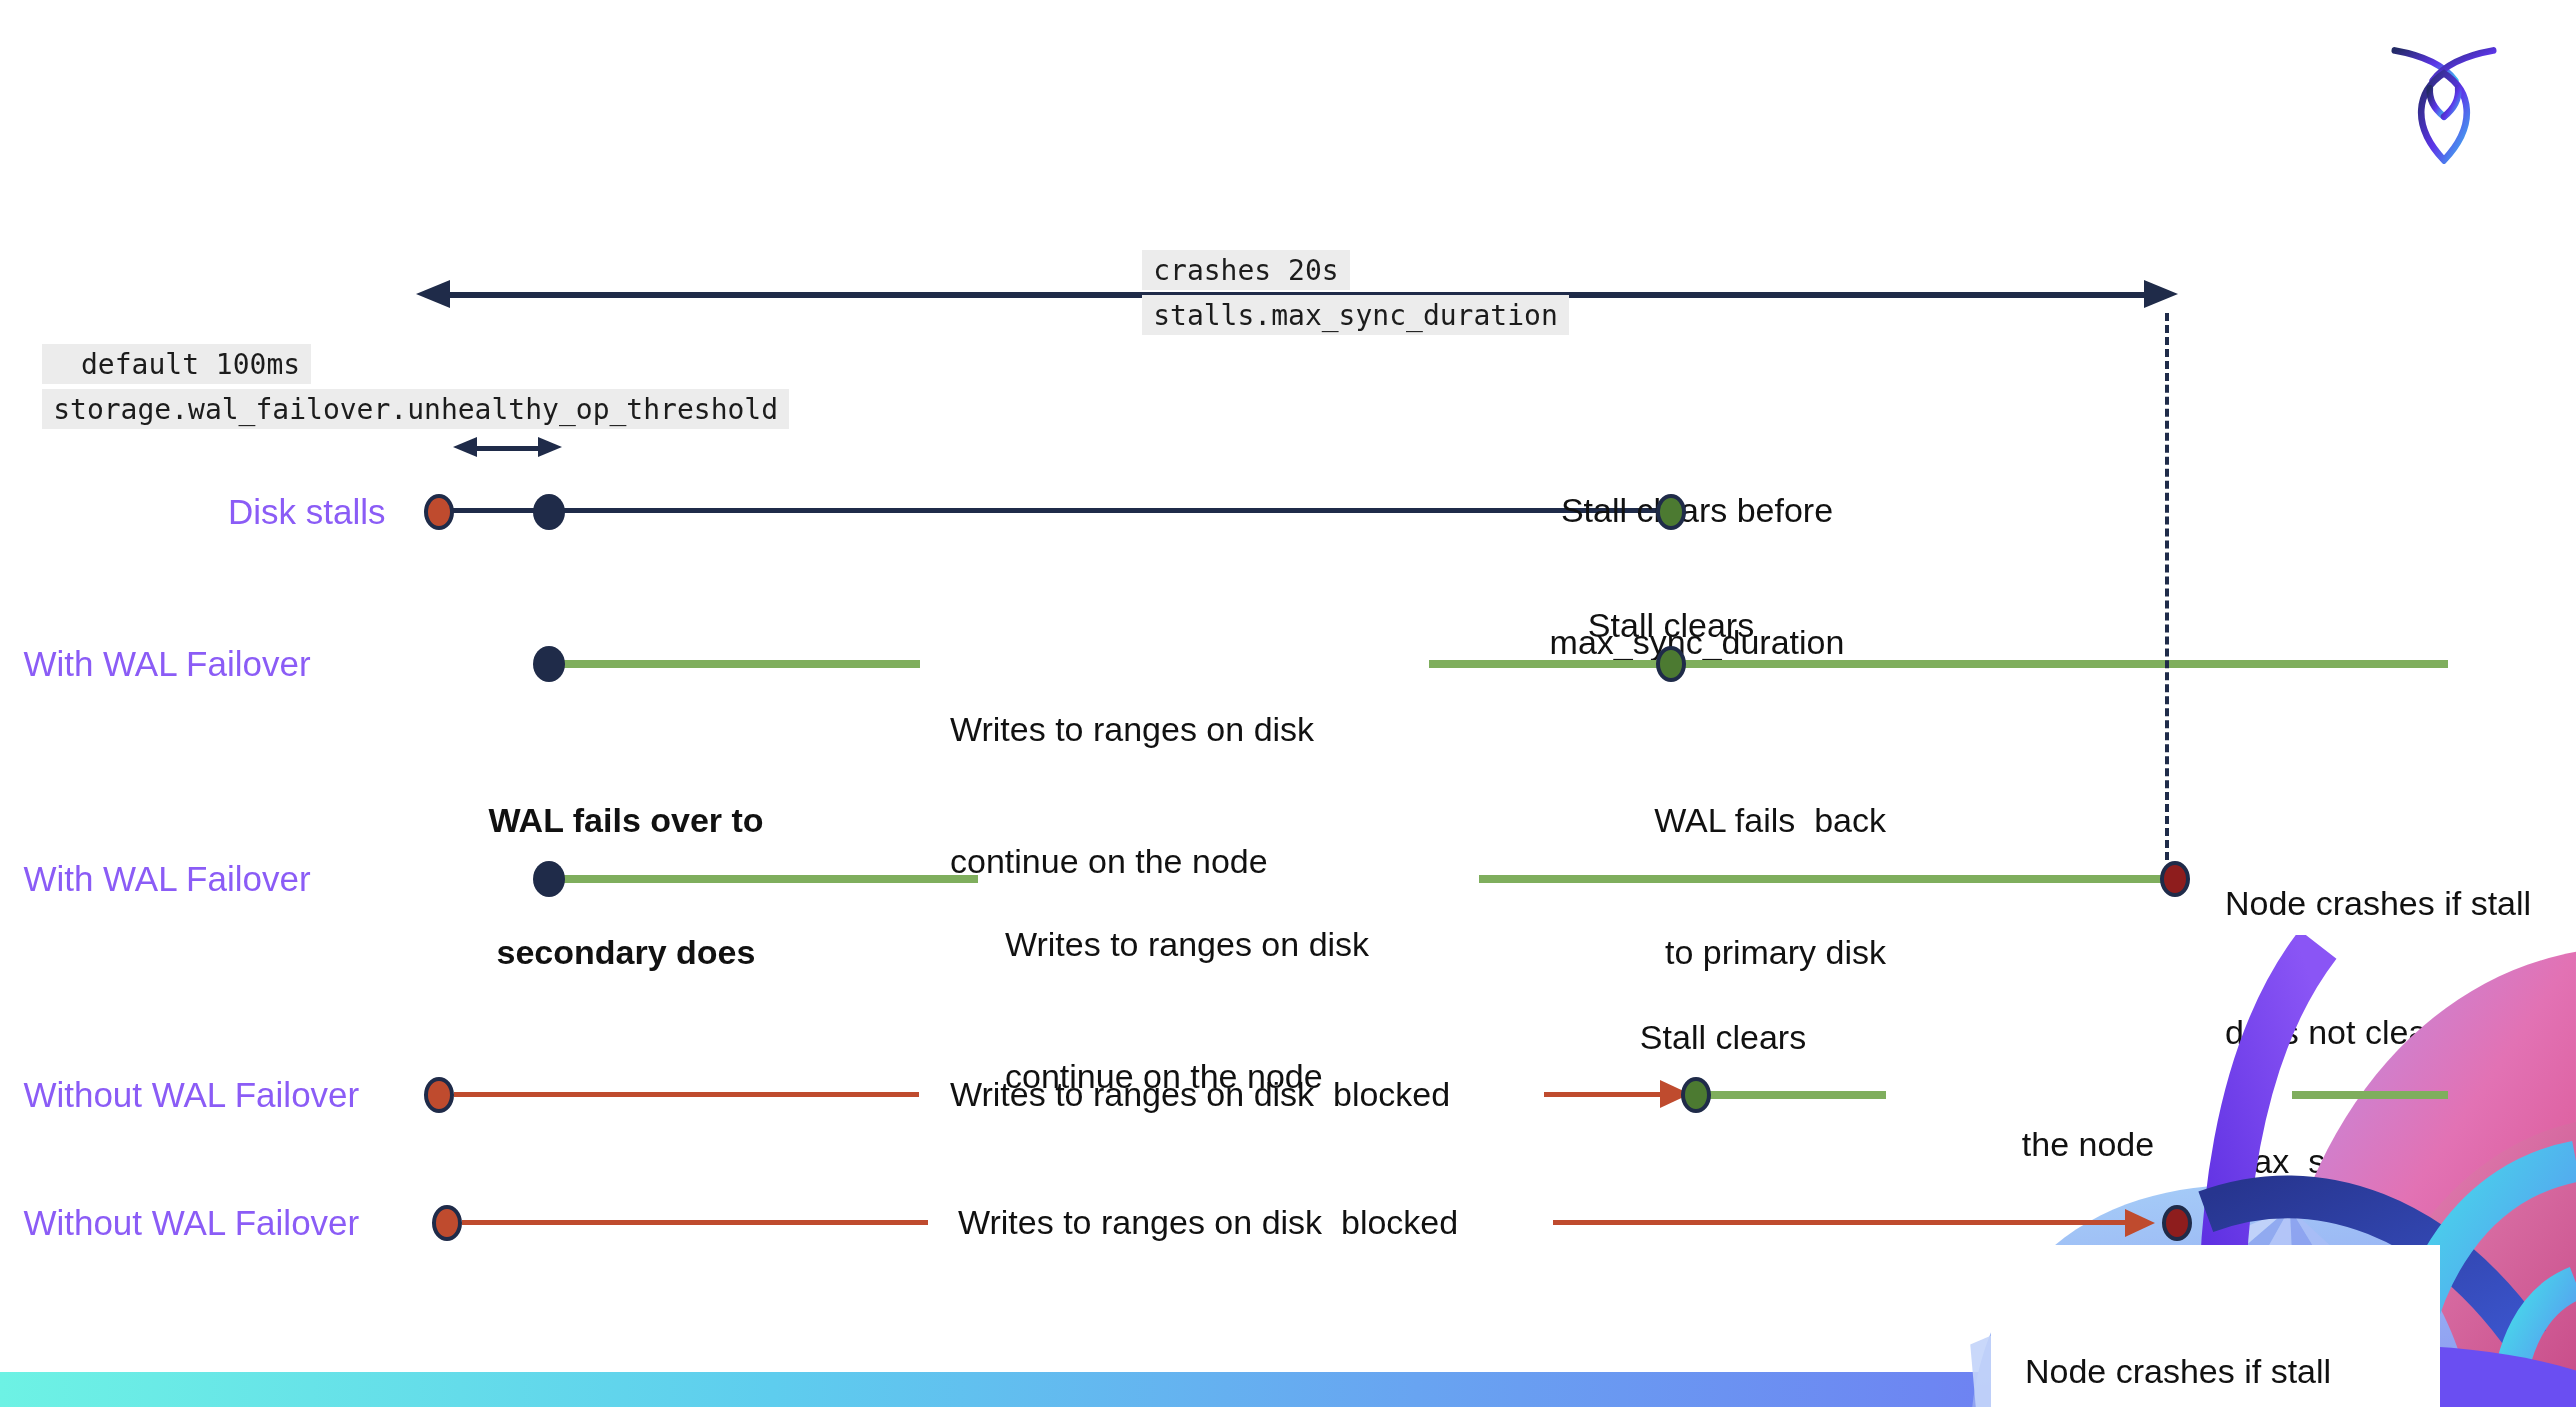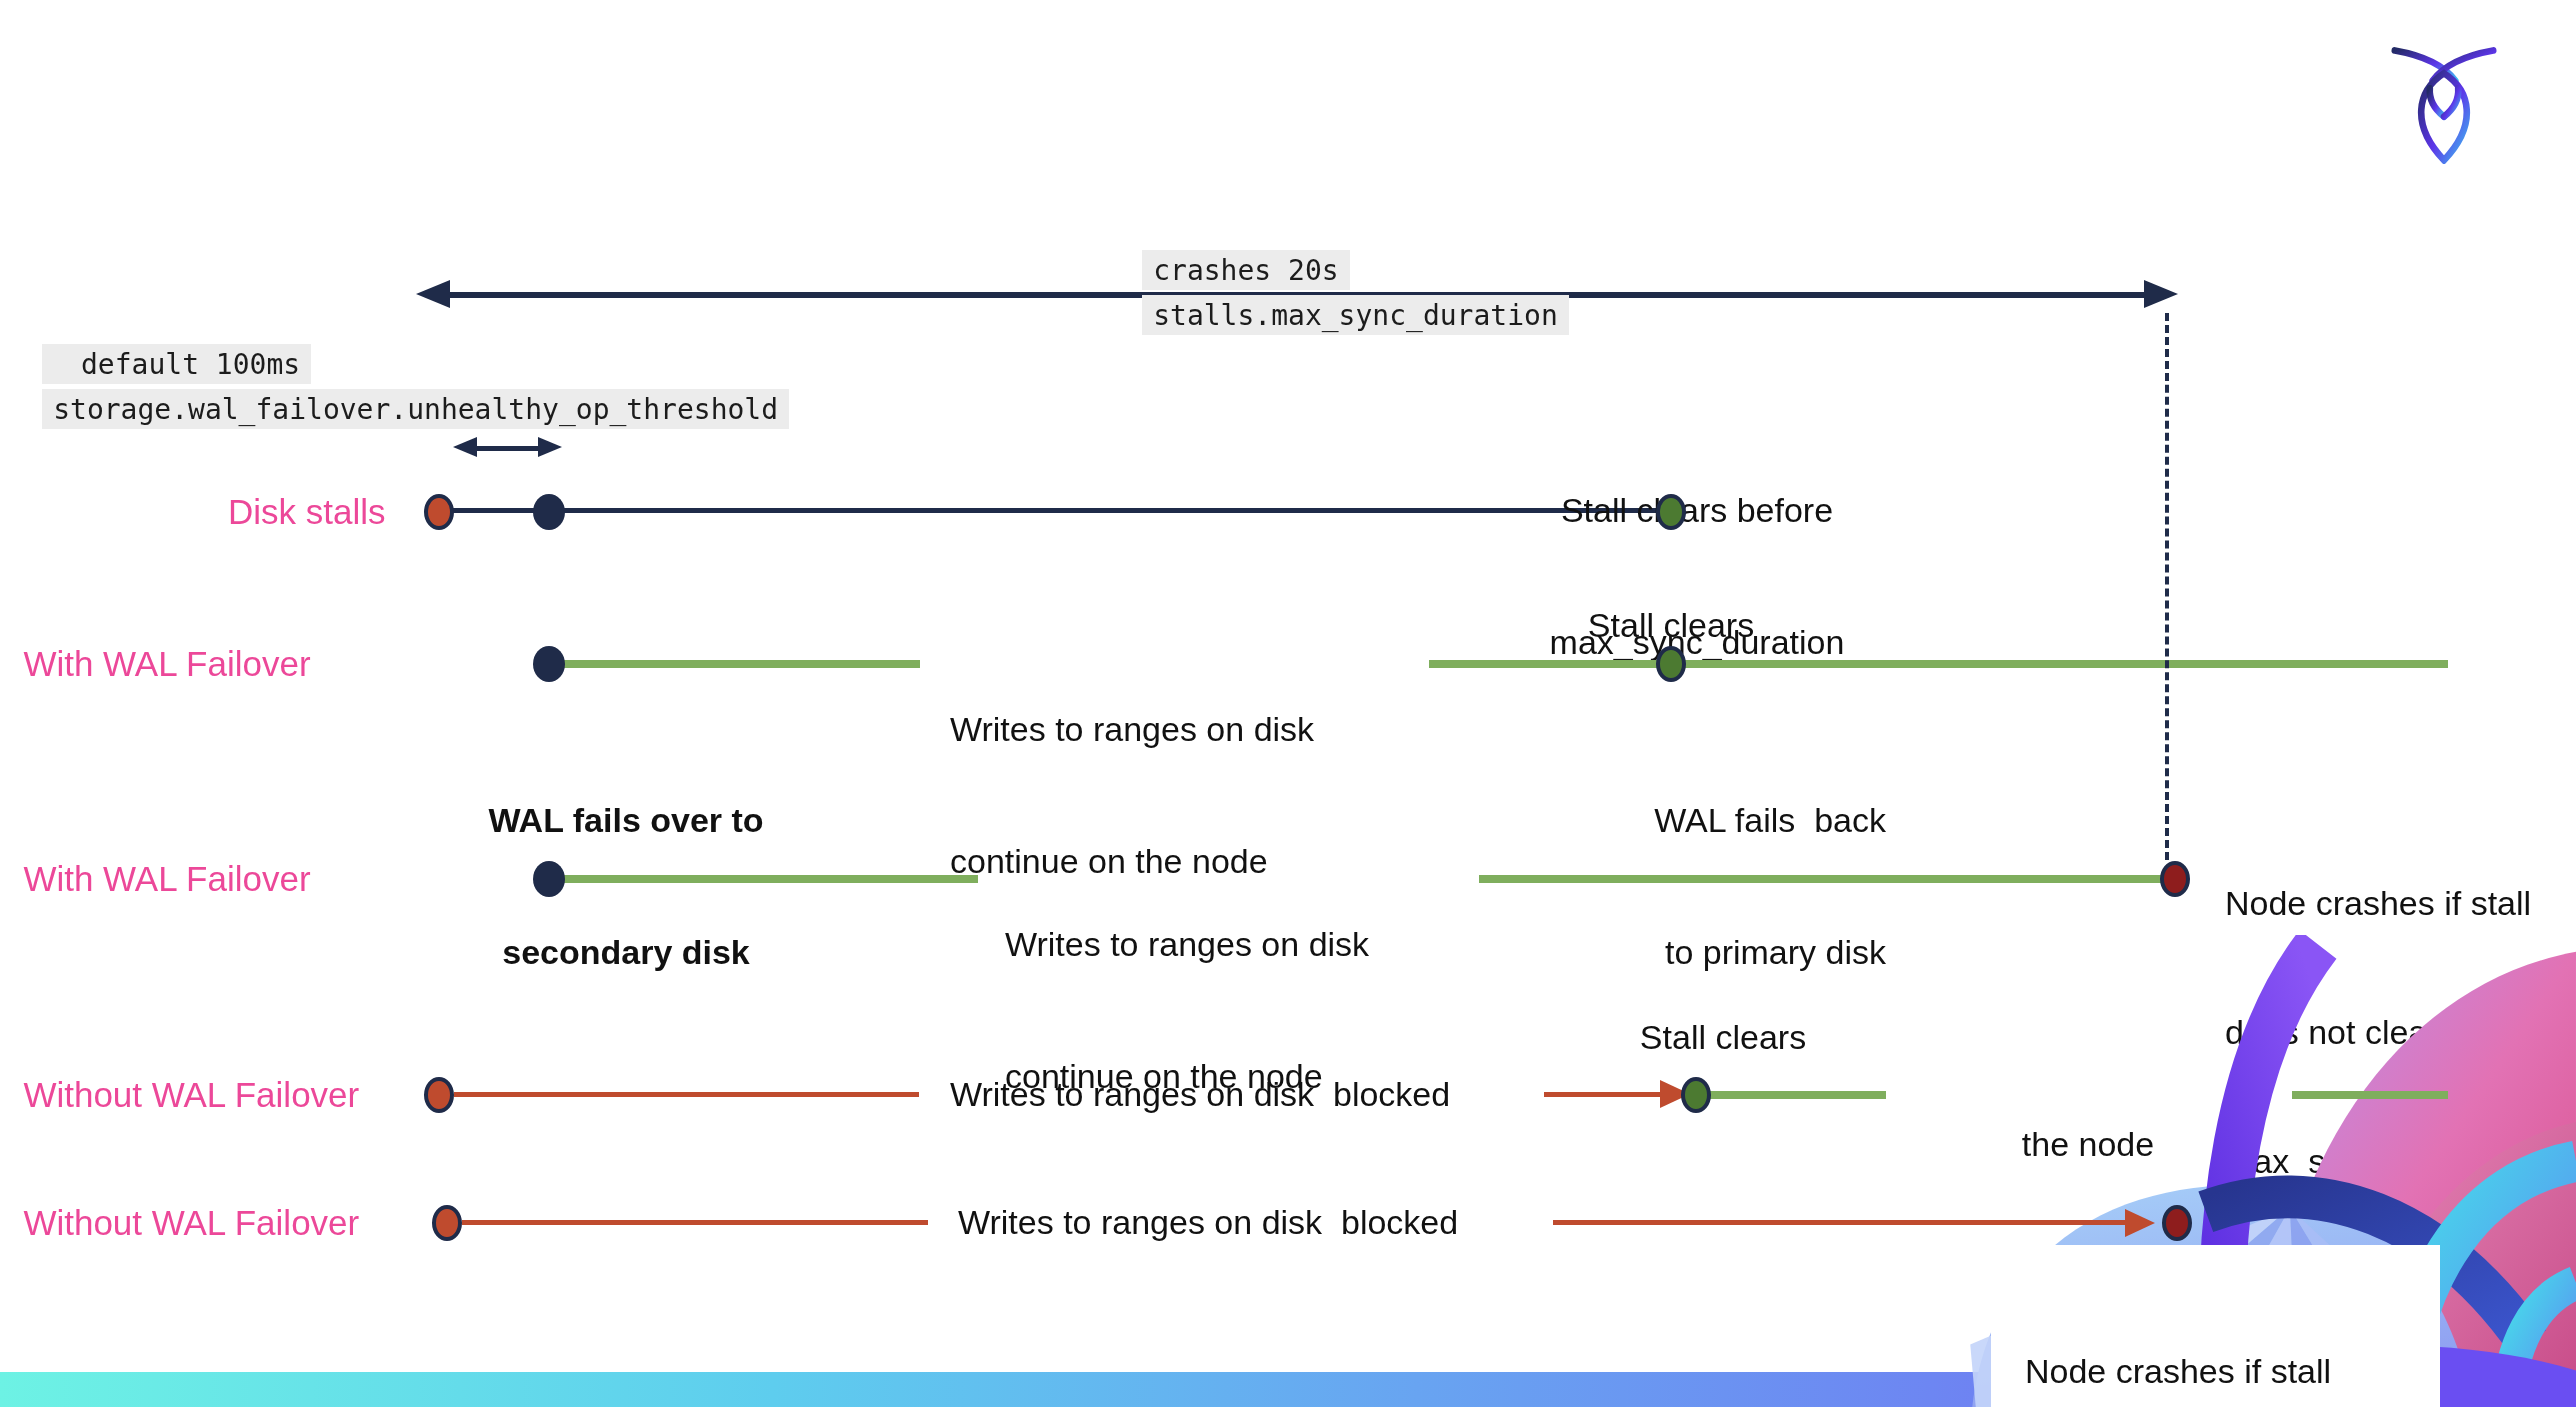--- a/index.html
+++ b/index.html
@@ -1,20 +1,20 @@
 <!DOCTYPE html>
 <html style="--navy: #1f2b49; --stall-red: #bf4b2e; --crash-red: #8e1d1d; --dot-green: #4c7a31; --line-green: #7fae5d; --label-bg: #ececec; --bar-gradient-start: #6df2e4; --bar-gradient-end: #7b5cf0;font-size:15px"><head>
 <meta charset="utf-8">
 <style>
   html,body{margin:0;padding:0;background:#fff;}
   .canvas{position:relative;width:2576px;height:1408px;background:#ffffff;overflow:hidden;
           font-family:"Liberation Sans", sans-serif;}
   .abs{position:absolute;}
   .title{font-size:91px;font-weight:bold;letter-spacing:-1.9px;color:#000;font-family:"DejaVu Sans",sans-serif;}
-  .rowlabel{font-size:35px;color:#ec4899;line-height:37px;white-space:nowrap;}
+  .rowlabel{font-size:35px;color:#8b5cf6;line-height:37px;white-space:nowrap;}
   .ann{font-size:34px;color:#111;line-height:44px;white-space:pre-wrap;}
   .ann3{line-height:43px;}
   .center{text-align:center;}
   .mono{font-family:"DejaVu Sans Mono","Liberation Mono",monospace;font-size:28px;color:#1c1c1c;
         background:var(--label-bg,#ececec);padding:3.7px 11.2px;display:inline-block;white-space:nowrap;}
   .line{position:absolute;}
   .navy-line{background:var(--navy,#1f2b49);}
   .green-line{background:var(--line-green,#7fae5d);}
   .red-line{background:var(--stall-red,#bf4b2e);}
   .dot{position:absolute;border-radius:50%;box-sizing:border-box;border:4.7px solid var(--navy,#1f2b49);
@@ -84,21 +84,21 @@
   <div class="line green-line" style="left:1429px;top:660px;width:1019px;height:8.4px;"></div>
   <div class="dot navy" style="left:533px;top:646px;"></div>
   <div class="dot green" style="left:1656px;top:646px;"></div>
   <div class="abs ann" style="left:950px;top:619px;">
     <div>Writes to ranges on disk</div>
     <div>continue on the node</div>
   </div>
   <div class="abs ann center" style="left:1531px;top:603px;width:280px;">Stall clears</div>
   <div class="abs ann center" style="left:439px;top:710px;width:374px;font-weight:bold;">
     <div>WAL fails over to</div>
-    <div>secondary disk</div>
+    <div>secondary does</div>
   </div>
   <div class="abs ann center" style="left:1512px;top:710px;width:374px;text-align:right;">
     <div>WAL fails  back</div>
     <div>to primary disk</div>
   </div>
 
   <div class="abs rowlabel" style="left:23.4px;top:860px;">With WAL Failover</div>
   <div class="line green-line" style="left:561px;top:875px;width:417px;height:8.4px;"></div>
   <div class="line green-line" style="left:1479px;top:875px;width:696px;height:8.4px;"></div>
   <div class="dot navy" style="left:533px;top:861px;"></div>

